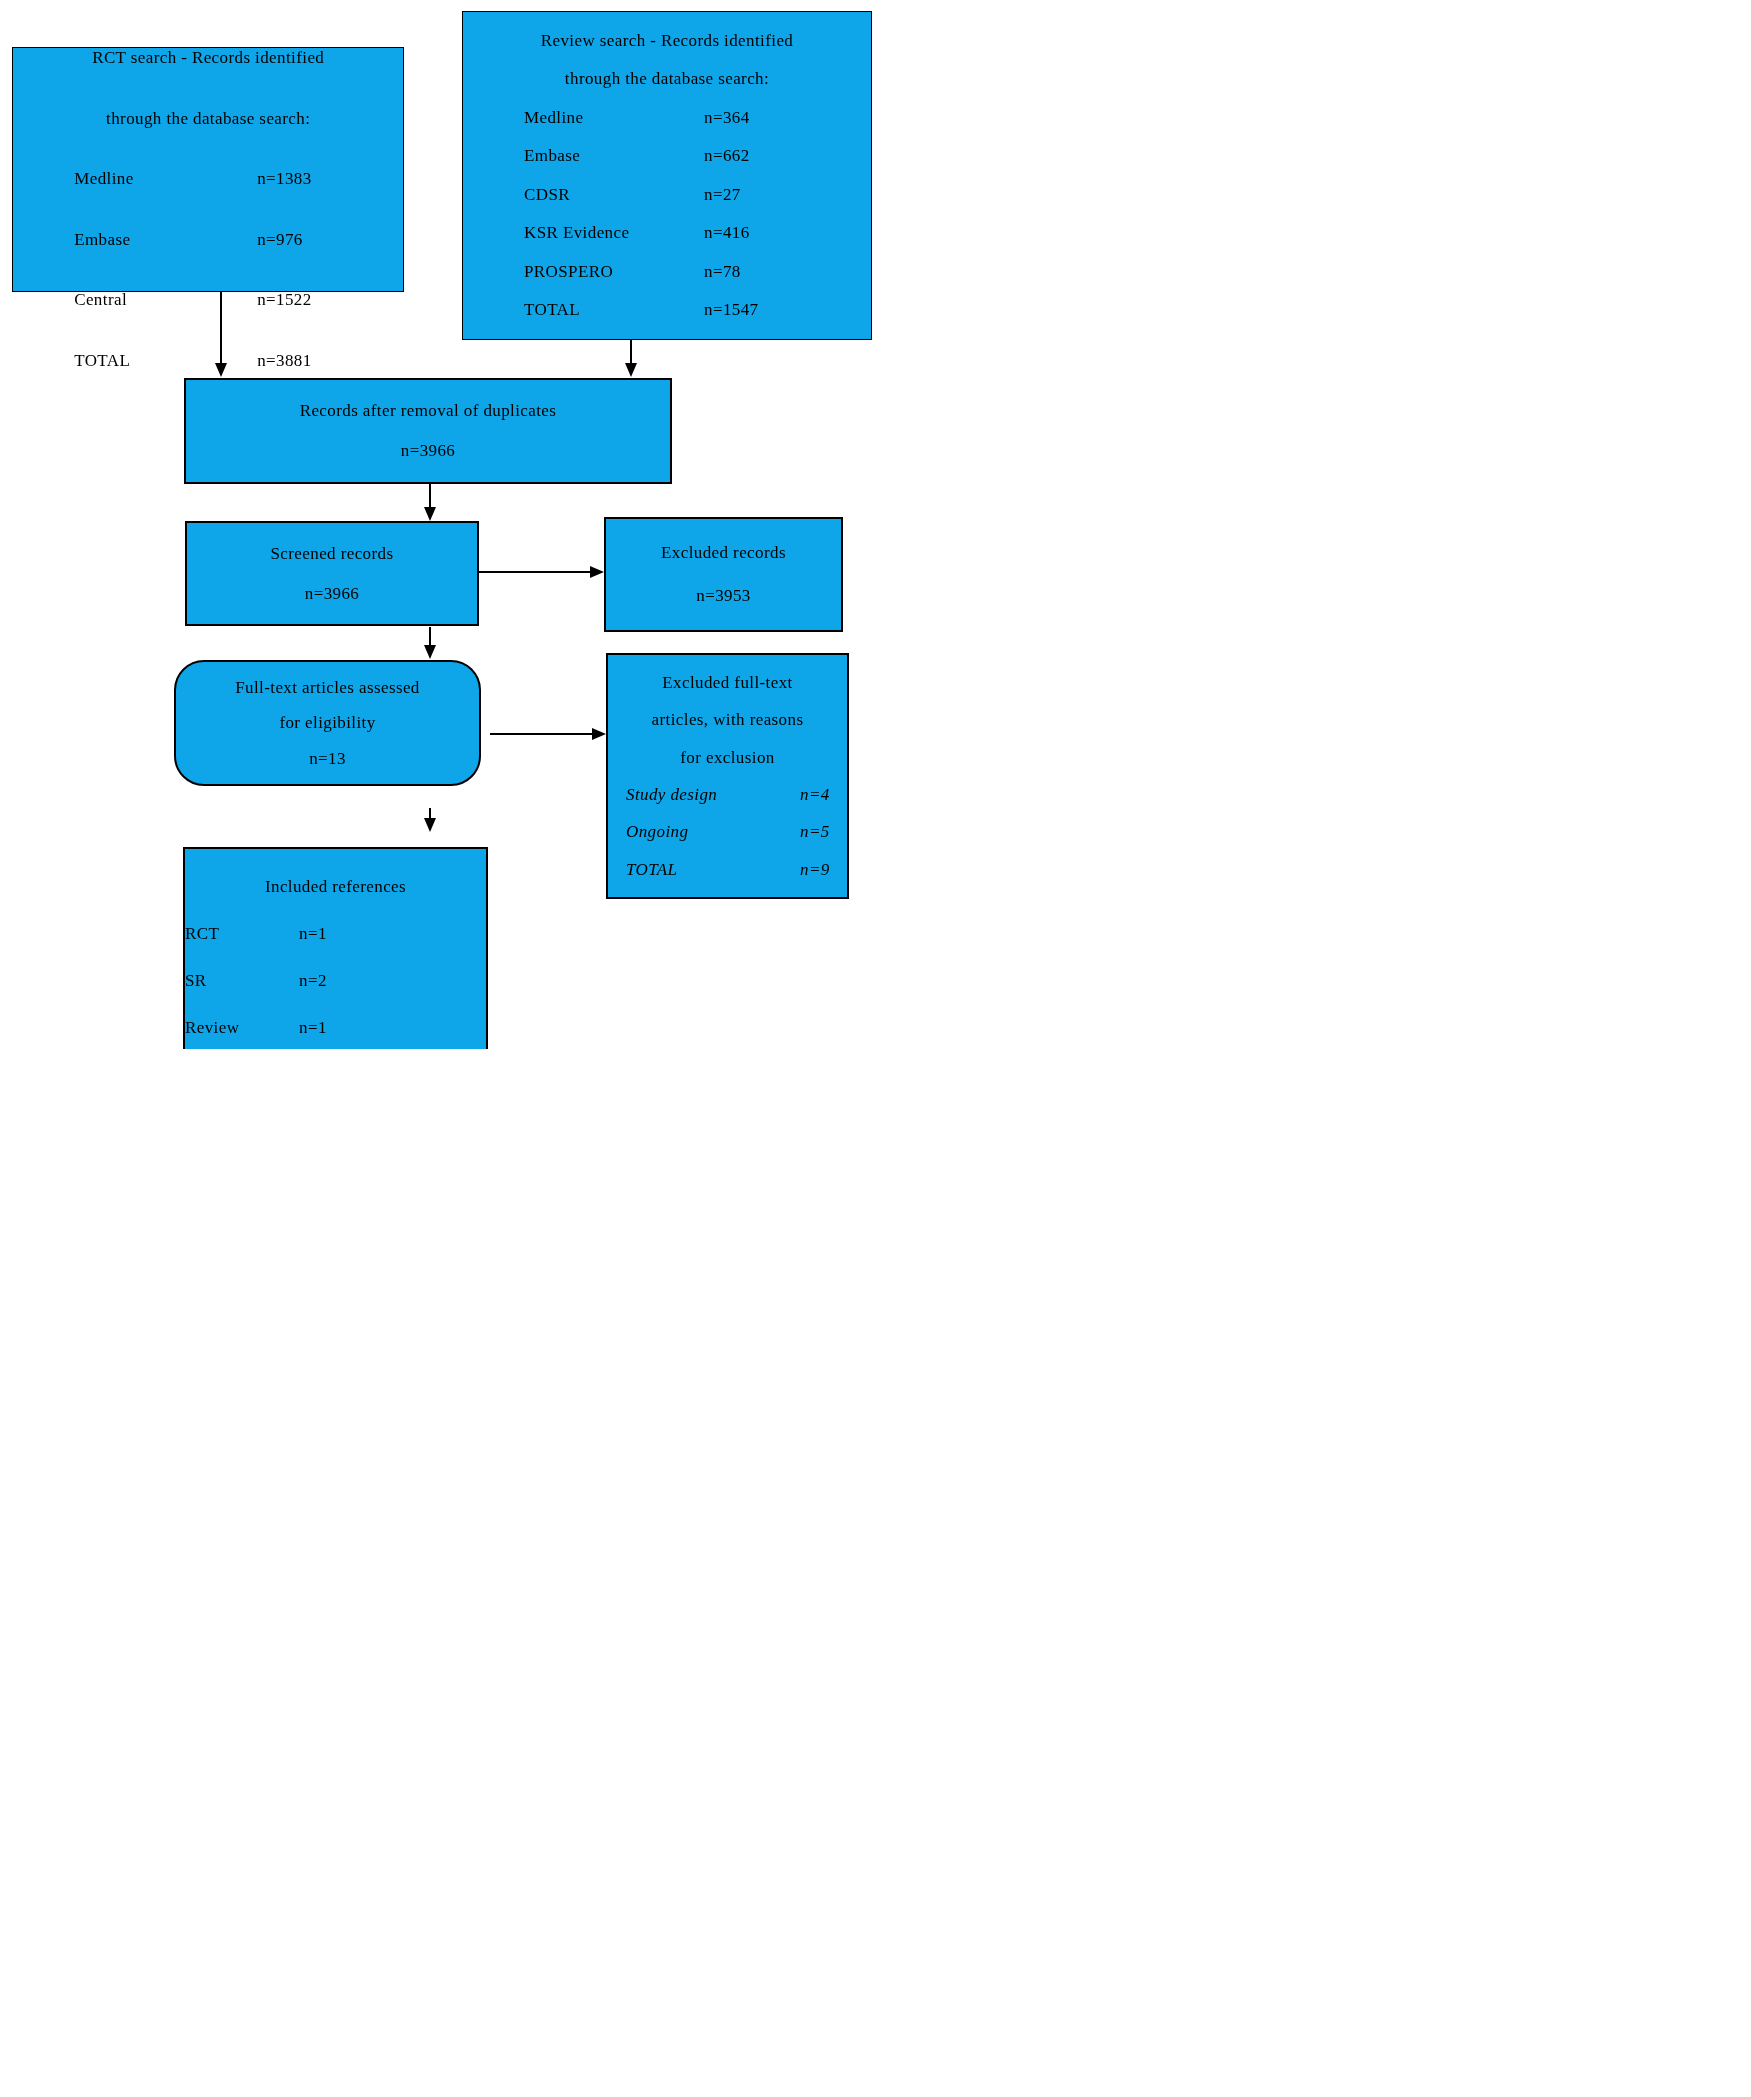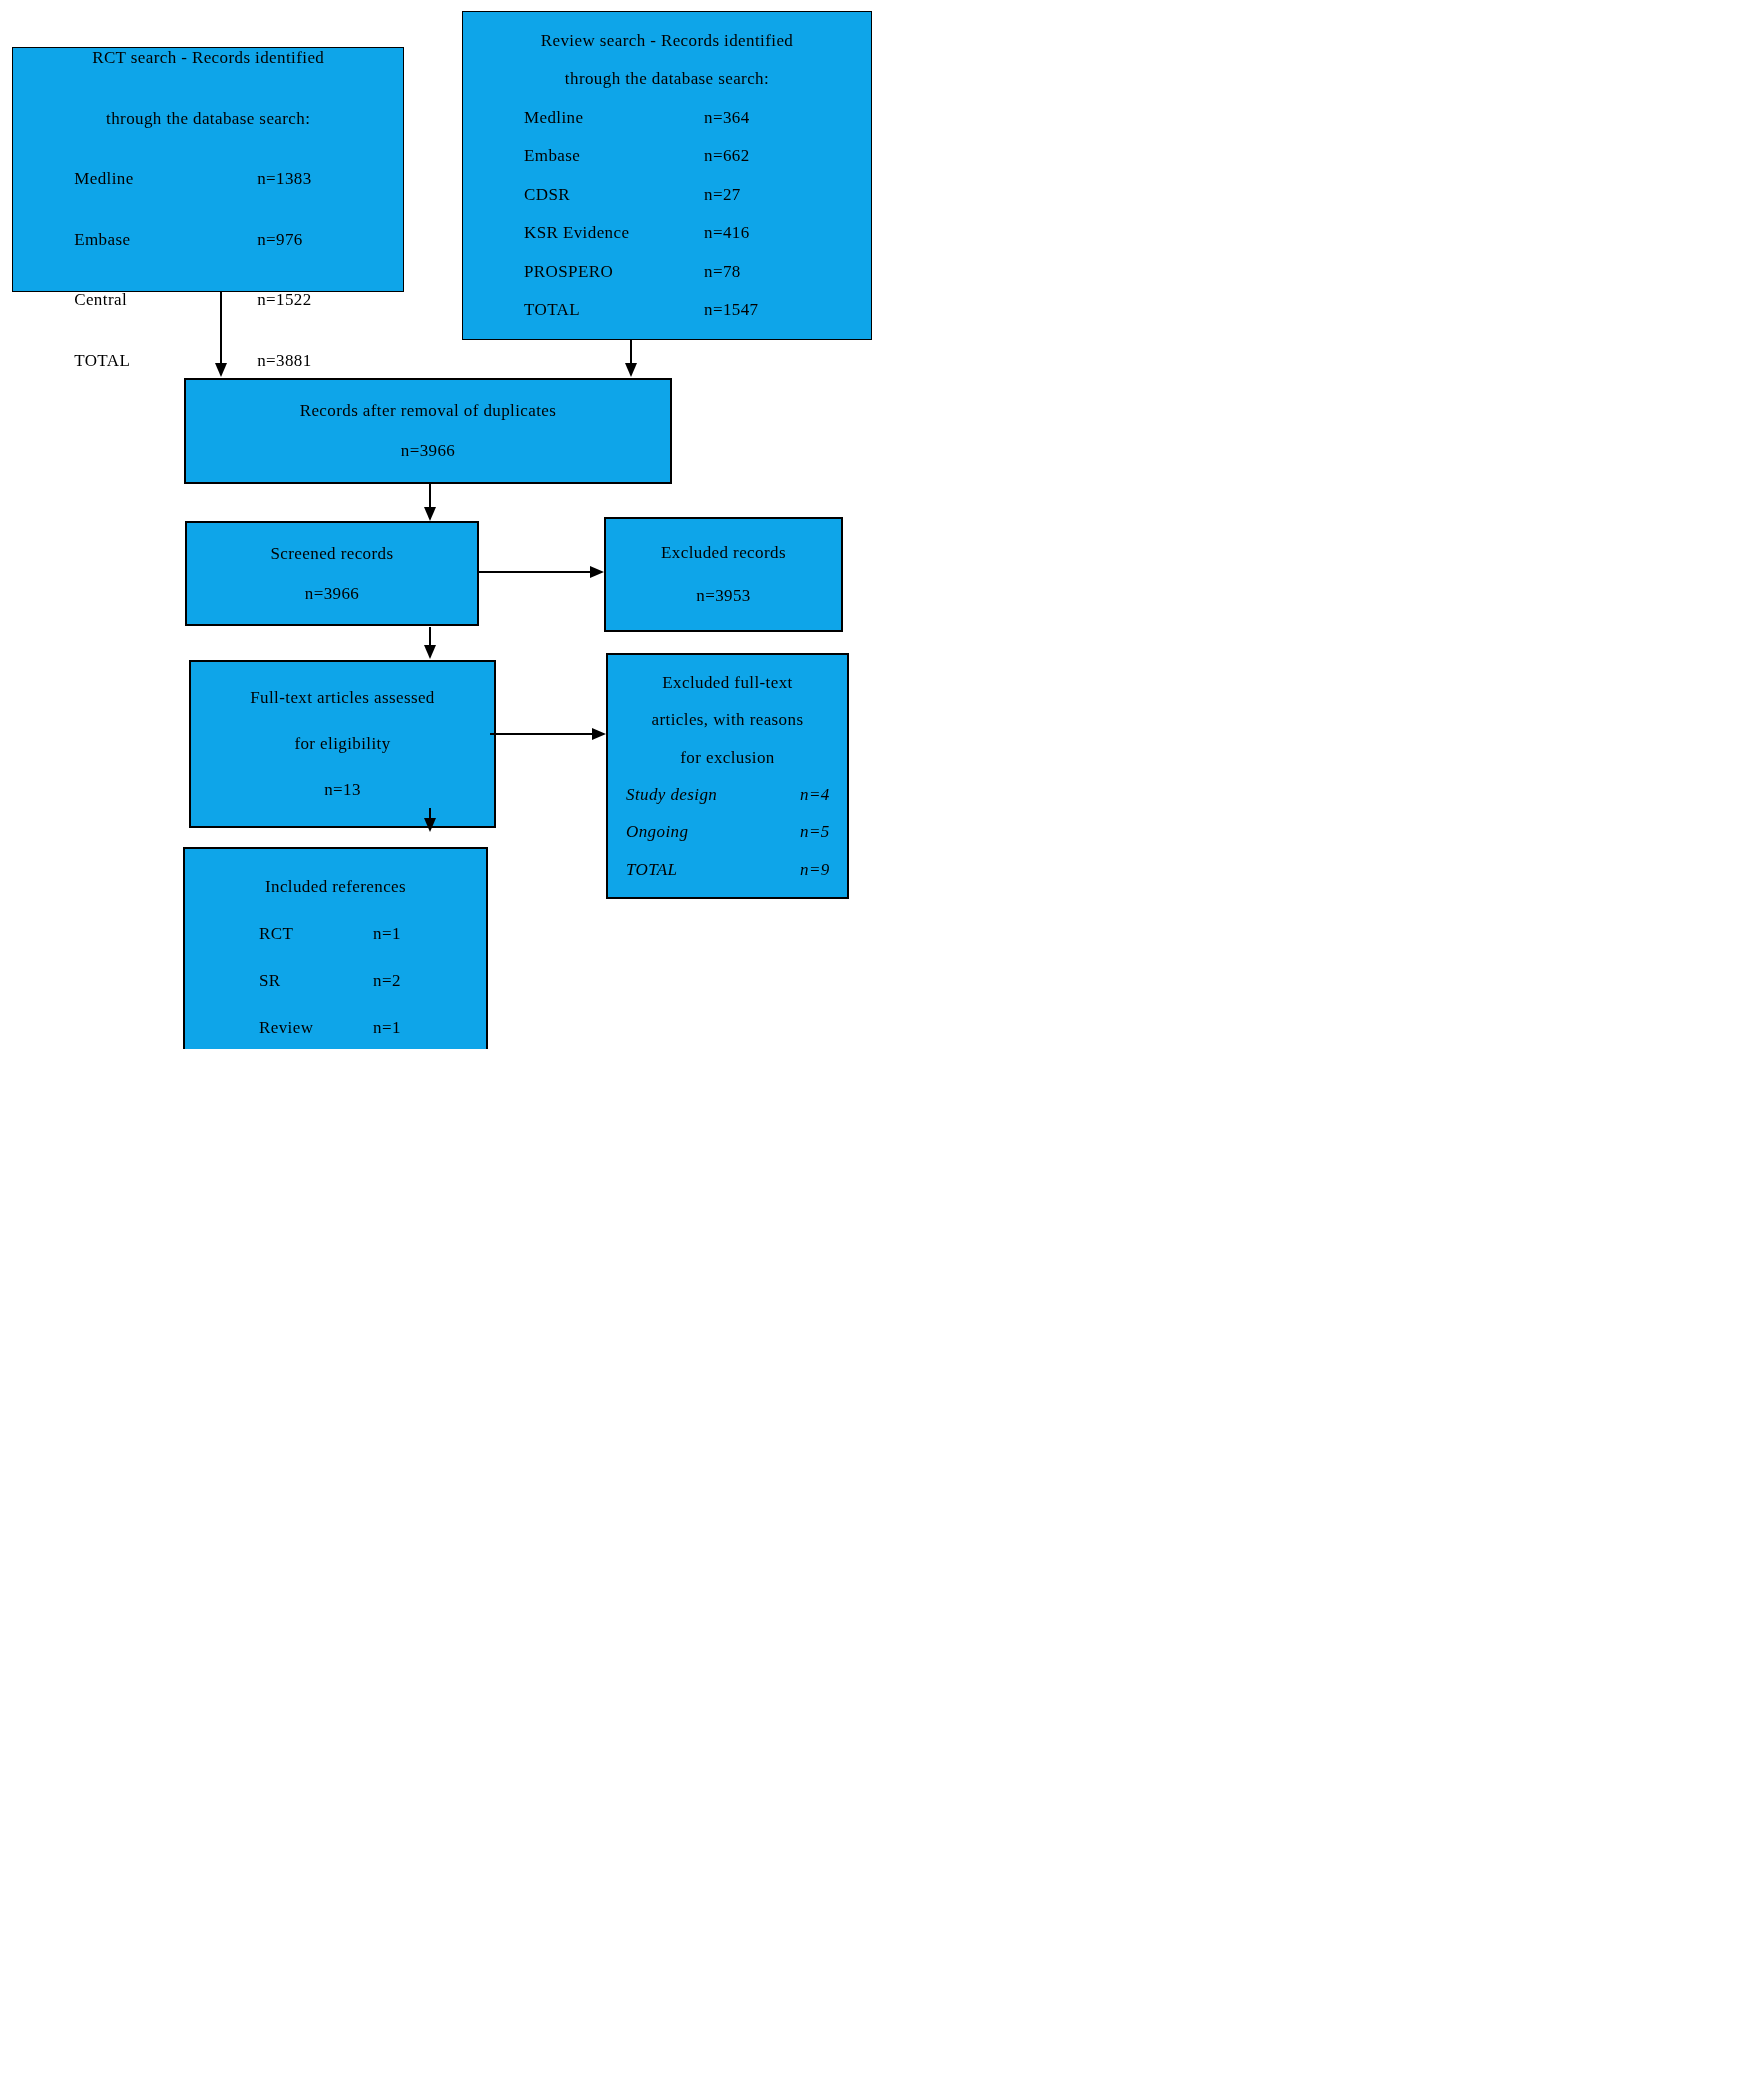--- a/index.html
+++ b/index.html
@@ -27,29 +27,29 @@
     font-size: 17px;
     letter-spacing: 0.4px;
     line-height: 1.15;
   }
   .box.thick { border-width: 2.2px; }
   .tline { text-align: center; white-space: nowrap; }
   .row { display: grid; white-space: nowrap; }
   .row-rct    { padding-left: 61px; grid-template-columns: 183px auto; }
   .row-review { padding-left: 61px; grid-template-columns: 180px auto; }
   .row-exft   { padding-left: 18px;  grid-template-columns: 174px auto; font-style: italic; }
-  .row-incl   { padding-left: 74px; grid-template-columns: 114px auto; }
+  .row-incl   { grid-template-columns: 114px auto; }
 
   
   .b-rct      { left: 12.2px;   top: 47px;   width: 392px; height: 245px; gap: 41px; }
   .b-review   { left: 462px;  top: 11px;   width: 410px; height: 329px; }
   .b-dedup    { left: 184px;  top: 378px;  width: 488px; height: 106px; }
   .b-screen   { left: 185px;  top: 521px;  width: 294px; height: 105px; }
   .b-exrec    { left: 604px; top: 517px;  width: 239px; height: 115px; }
-  .b-fulltext { left: 189px;  top: 660px; width: 307px; height: 168px; }
+  .b-fulltext { left: 174px;  top: 660px; width: 307px; height: 126px; border-radius: 30px; }
   .b-exft     { left: 606px; top: 653px; width: 243px; height: 246px; }
   .b-incl     { left: 183px;  top: 847px; width: 305px; height: 268px; }
 
   
   .vshaft { position: absolute; width: 2.2px; background: #000000; }
   .hshaft { position: absolute; height: 2.2px; background: #000000; }
   .head-down {
     position: absolute; width: 0; height: 0;
     border-left: 6.1px solid transparent;
     border-right: 6.1px solid transparent;

